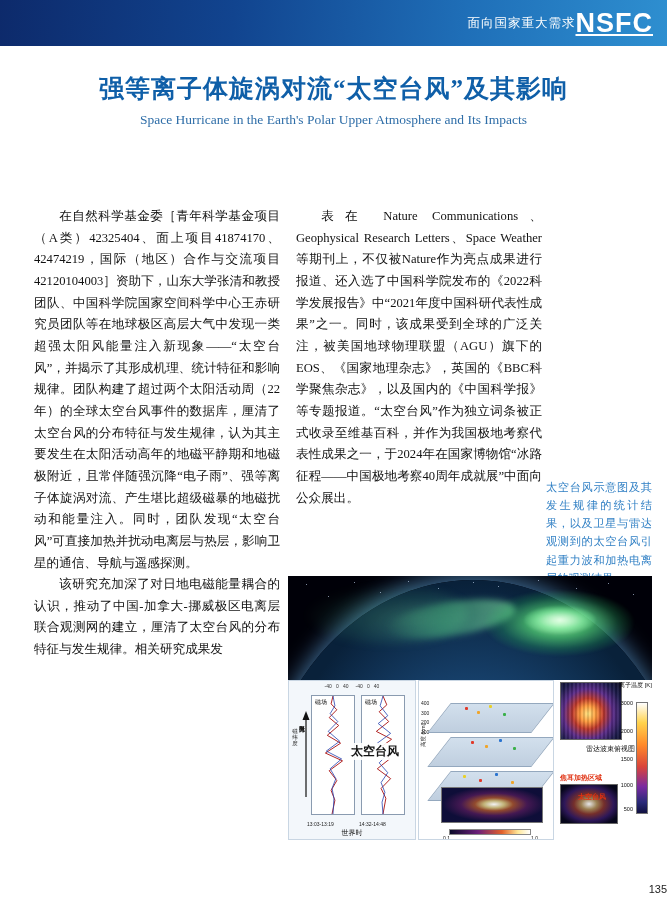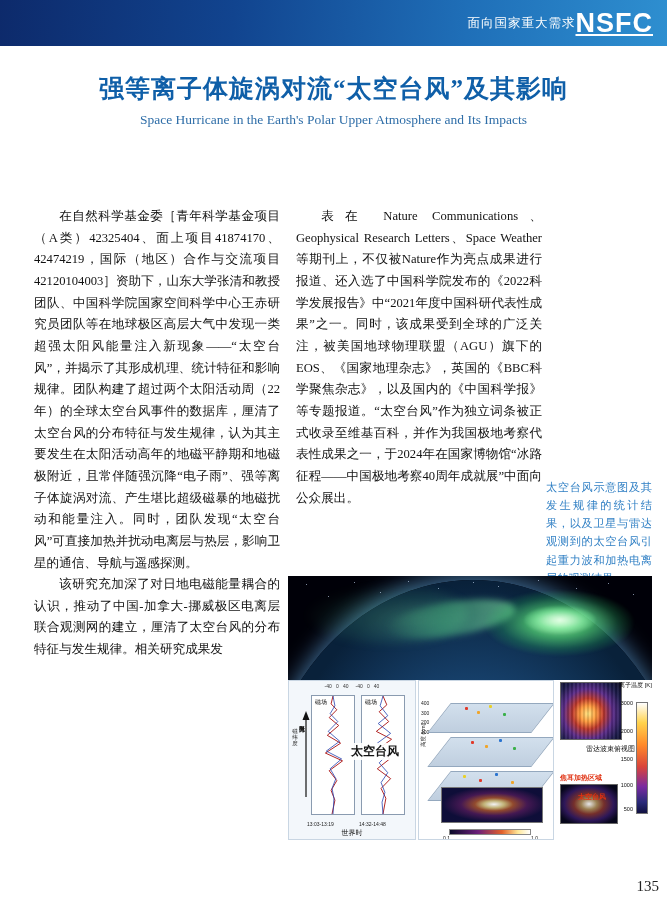--- a/index.html
+++ b/index.html
@@ -322,24 +322,24 @@
     width: 58px; height: 40px;
     background:
       radial-gradient(ellipse at 50% 50%, rgba(255,255,255,0.9) 0%, rgba(255,210,120,0.6) 20%, rgba(230,90,60,0.5) 38%, rgba(60,30,110,0.75) 62%, rgba(6,6,26,0.95) 85%),
       #04041a;
     border: 1px solid #666;
   }
 
   
   .page-num {
     position: absolute;
-    right: 8px; bottom: 12px;
-    font-size: 15px;
+    right: 0; bottom: 12px;
+    font-size: 11px;
     color: #222;
-    font-family: Liberation Serif, serif;
+    font-family: Liberation Sans, sans-serif;
   }
 </style>
 </head>
 <body>
 
 <div class="header">
   <span class="header-tagline">面向国家重大需求</span>
   <span class="header-logo">NSFC</span>
 </div>
 

